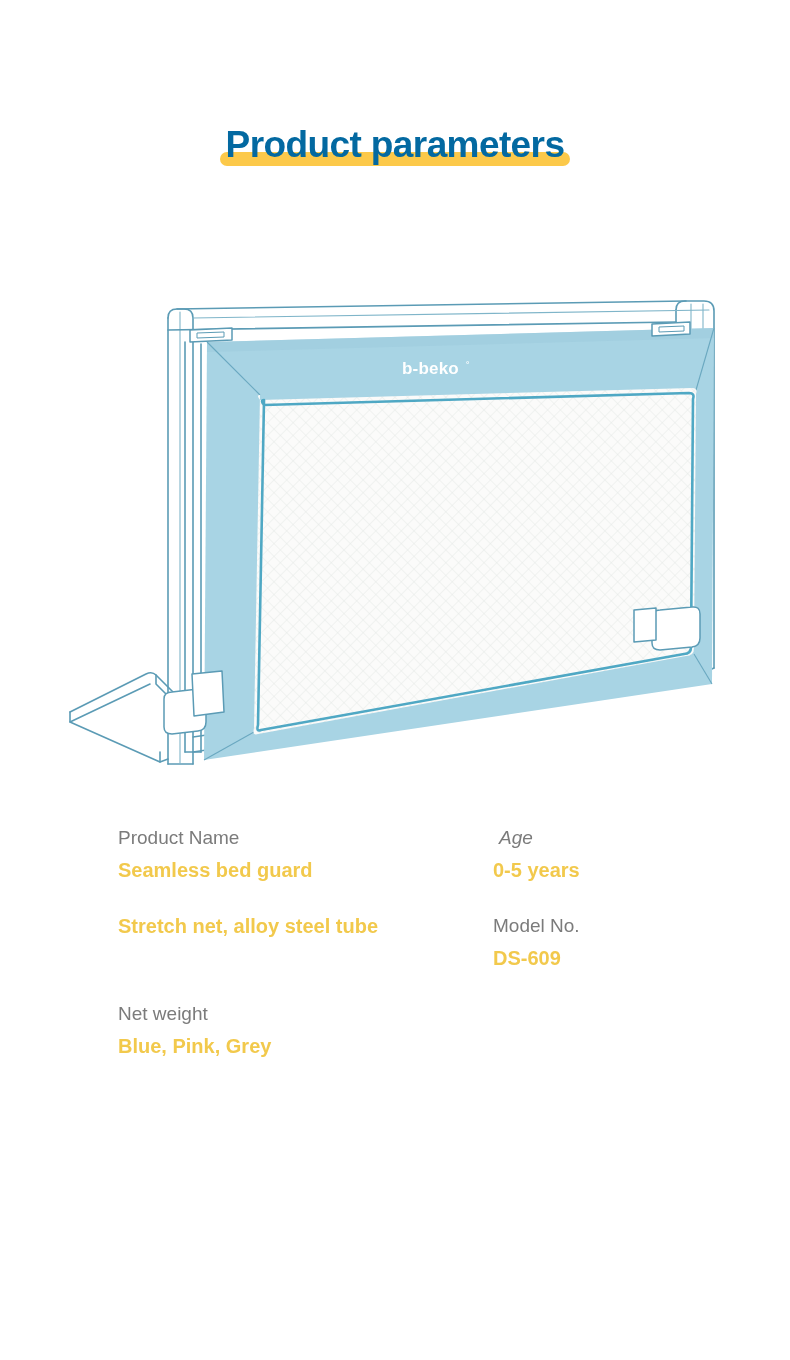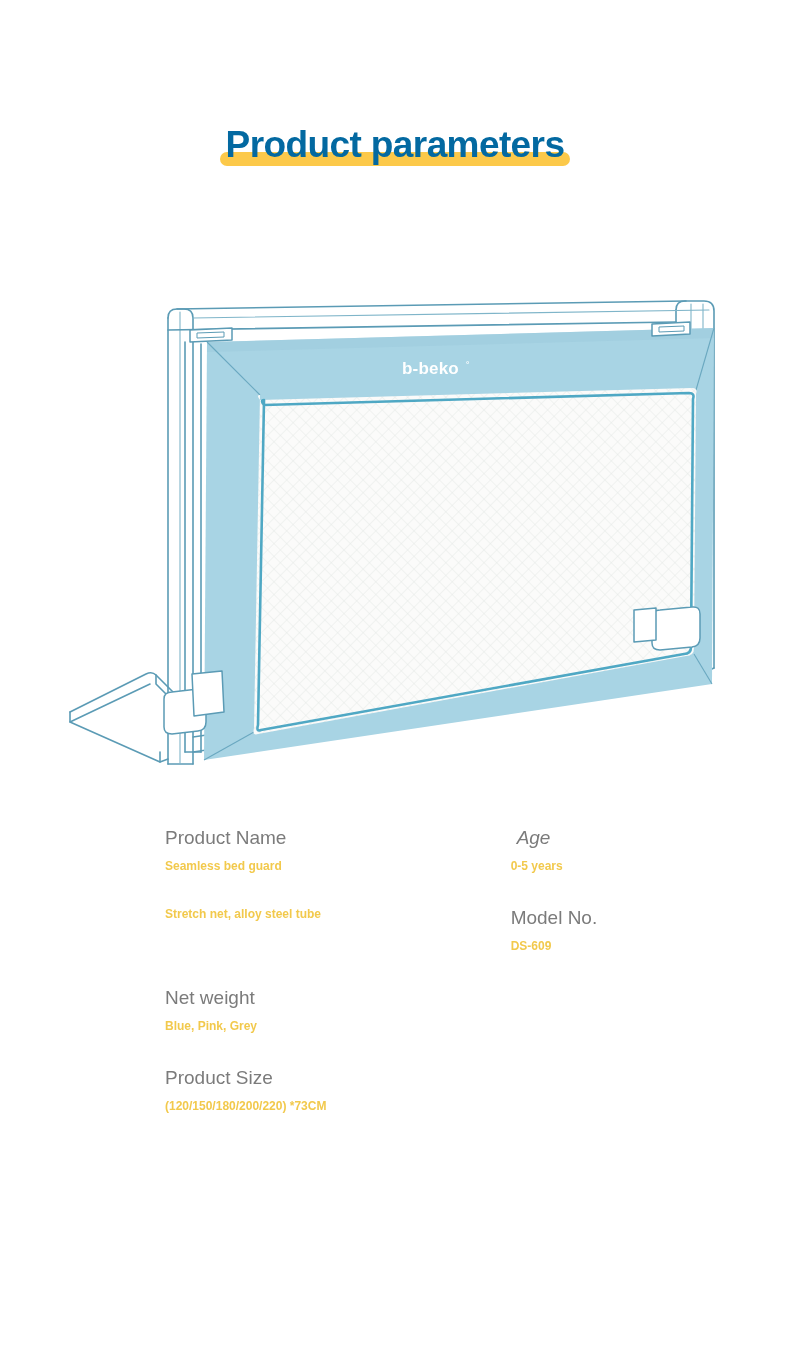--- a/index.html
+++ b/index.html
@@ -65,32 +65,32 @@
     position:absolute;
     left:118px; top:828px;
     width:600px;
   }
   .spec-row{
     display:flex;
     margin-bottom:36px;
   }
   .spec-row:last-child{ margin-bottom:0; }
   .spec-col{ }
-  .spec-col.c1{ width:375px;margin-left:47px; }
+  .spec-col.c1{ width:375px; }
   .spec-col.c2{ width:225px; }
   .spec-label{
     font-size:19px;
     color:#7b7b7b;
     line-height:1.0;
     margin-bottom:13px;
     white-space:nowrap;
   }
   .spec-label.indent{ padding-left:6px;font-style:italic; }
   .spec-value{
-    font-size:12px;
+    font-size:20px;
     color:#f2c94c;
     font-weight:700;
     line-height:1.0;
     white-space:nowrap;
   }
 </style>
 </head>
 <body>
 
 <div class="title-wrap">
@@ -230,21 +230,14 @@
   </div>
 
   <div class="spec-row">
     <div class="spec-col c1">
       <div class="spec-label">Net weight</div>
       <div class="spec-value">Blue, Pink, Grey</div>
     </div>
     <div class="spec-col c2"></div>
   </div>
 
-  <div class="spec-row">
-    <div class="spec-col c1">
-      <div class="spec-label">Product Size</div>
-      <div class="spec-value">(120/150/180/200/220) *73CM</div>
-    </div>
-    <div class="spec-col c2"></div>
-  </div>
 
 </div>
 
 </body></html>

